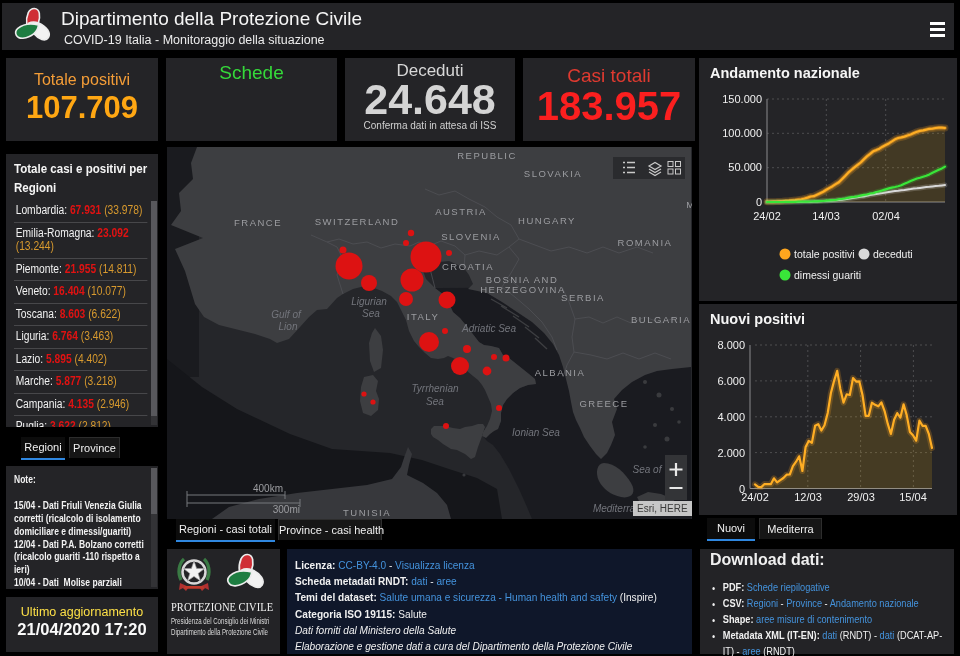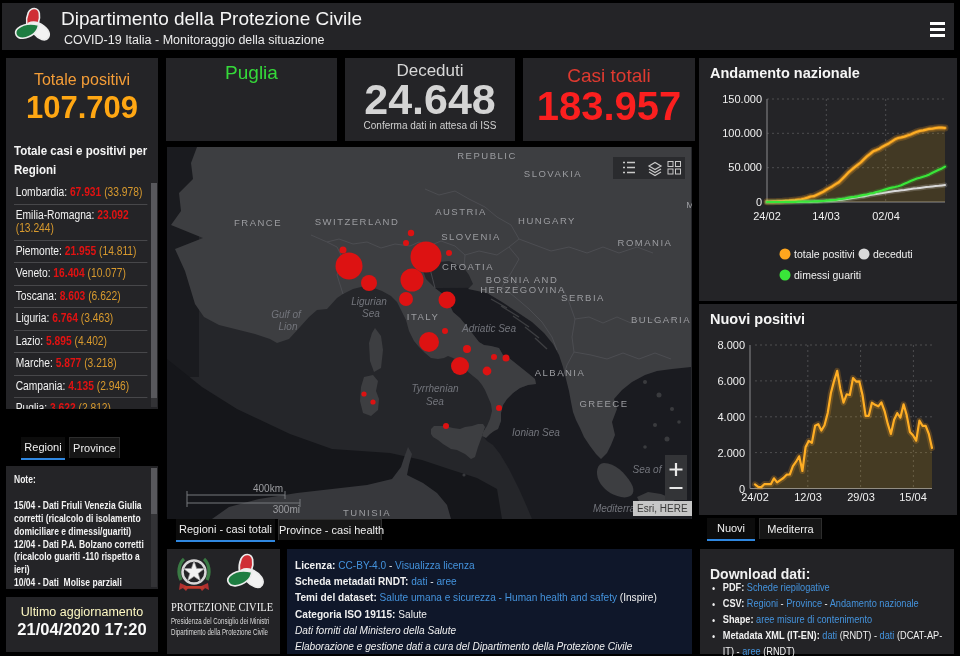--- a/index.html
+++ b/index.html
@@ -24,32 +24,32 @@
 <div style="height:3px;background:#fff;margin-bottom:3px"></div>
 <div style="height:3px;background:#fff"></div>
     </div>
 </div>
 
 <div class="p" style="left:6px;top:58px;width:152px;height:83px;text-align:center">
 <div style="margin-top:13px;font-size:16px;color:#f49d37">Totale positivi</div>
 <div style="font-size:31px;font-weight:bold;color:#ffa713;margin-top:1px">107.709</div>
   </div>
 <div class="p" style="left:166px;top:58px;width:171px;height:83px;text-align:center">
-<div style="margin-top:4px;font-size:19px;color:#35d93a">Puglia</div>
+<div style="margin-top:4px;font-size:19px;color:#35d93a">Schede</div>
   </div>
 <div class="p" style="left:345px;top:58px;width:170px;height:83px;text-align:center">
 <div style="margin-top:3px;font-size:17px;color:#d8d8d8">Deceduti</div>
 <div style="font-size:43px;font-weight:bold;color:#d4d4d4;margin-top:-6px">24.648</div>
 <div style="font-size:10px;color:#d0d0d0;margin-top:-4px">Conferma dati in attesa di ISS</div>
   </div>
 <div class="p" style="left:523px;top:58px;width:172px;height:83px;text-align:center">
 <div style="margin-top:7px;font-size:19px;color:#e03a30">Casi totali</div>
 <div style="font-size:40px;font-weight:bold;color:#fb1f1f;margin-top:-3px">183.957</div>
   </div>
-<div class="p" style="left:6px;top:136px;width:152px;height:273px;overflow:hidden">
+<div class="p" style="left:6px;top:154px;width:152px;height:273px;overflow:hidden">
 <div class="sx" style="left:8px;top:0;width:158px;transform:scaleX(0.855)">
 <div style="padding:6px 0 3px 0;font-size:13.5px;font-weight:bold;color:#f5f5f5;line-height:18.5px">Totale casi e positivi per Regioni</div>
 <div style="font-size:12px;width:156px">
         <div style="padding:4px 2px;border-bottom:1px solid #47474a;line-height:13.5px"><span style="color:#f2f2f2">Lombardia: </span><span style="color:#e01212;font-weight:bold">67.931</span> <span style="color:#d89a2e">(33.978)</span></div>
         <div style="padding:4px 2px;border-bottom:1px solid #47474a;line-height:13.5px"><span style="color:#f2f2f2">Emilia-Romagna: </span><span style="color:#e01212;font-weight:bold">23.092</span> <span style="color:#d89a2e">(13.244)</span></div>
         <div style="padding:4px 2px;border-bottom:1px solid #47474a;line-height:13.5px"><span style="color:#f2f2f2">Piemonte: </span><span style="color:#e01212;font-weight:bold">21.955</span> <span style="color:#d89a2e">(14.811)</span></div>
         <div style="padding:4px 2px;border-bottom:1px solid #47474a;line-height:13.5px"><span style="color:#f2f2f2">Veneto: </span><span style="color:#e01212;font-weight:bold">16.404</span> <span style="color:#d89a2e">(10.077)</span></div>
         <div style="padding:4px 2px;border-bottom:1px solid #47474a;line-height:13.5px"><span style="color:#f2f2f2">Toscana: </span><span style="color:#e01212;font-weight:bold">8.603</span> <span style="color:#d89a2e">(6.622)</span></div>
         <div style="padding:4px 2px;border-bottom:1px solid #47474a;line-height:13.5px"><span style="color:#f2f2f2">Liguria: </span><span style="color:#e01212;font-weight:bold">6.764</span> <span style="color:#d89a2e">(3.463)</span></div>
         <div style="padding:4px 2px;border-bottom:1px solid #47474a;line-height:13.5px"><span style="color:#f2f2f2">Lazio: </span><span style="color:#e01212;font-weight:bold">5.895</span> <span style="color:#d89a2e">(4.402)</span></div>
@@ -64,21 +64,21 @@
 <div class="tab on" style="left:21px;top:437px;width:44px">Regioni</div>
 <div class="tab off" style="left:69px;top:437px;width:51px">Province</div>
 <div class="p" style="left:6px;top:466px;width:152px;height:123px;overflow:hidden">
 <div class="sx" style="left:8px;top:0;width:176px;transform:scaleX(0.773)">
 <div style="padding:7px 0 0 0;font-size:11px;font-weight:bold;color:#f2f2f2;line-height:12.9px">Note:<br><br>15/04 - Dati Friuli Venezia Giulia corretti (ricalcolo di isolamento domiciliare e dimessi/guariti)<br>12/04 - Dati P.A. Bolzano corretti (ricalcolo guariti -110 rispetto a ieri)<br>10/04 - Dati&nbsp; Molise parziali</div>
     </div>
 <div style="position:absolute;right:1px;top:2px;bottom:2px;width:6px;background:#333336"></div>
 <div style="position:absolute;right:1px;top:2px;height:46px;width:6px;background:#58585c"></div>
 </div>
 <div class="p" style="left:6px;top:597px;width:152px;height:55px;text-align:center">
-<div style="margin-top:8px;font-size:12.5px;color:#fef9c3">Ultimo aggiornamento</div>
+<div style="margin-top:8px;font-size:12.5px;color:#fde047">Ultimo aggiornamento</div>
 <div style="font-size:16.5px;font-weight:bold;color:#fafafa;margin-top:1px">21/04/2020 17:20</div>
   </div>
 <svg style="position:absolute;left:167px;top:147px" width="525" height="372" viewBox="0 0 525 372">
 <rect width="525" height="372" fill="#25262a"></rect>
 <rect x="0" y="0" width="32" height="230" fill="#1a1b1f"></rect>
 <path d="M0,212 L35,240 L70,262 L123,287 L165,302 L223,306 L255,313 L285,323 L310,331 L330,342 L335,372 L0,372 Z" fill="#15161a"></path>
 <path d="M268,141 L277,148 L281,154 L286,165 L293,171 L302,182 L312,195 L317,198 L324,199 L332,201 L336,208 L342,211 L352,219 L362,227 L368,232 L369,237 L361,238 L353,241 L346,246 L340,252 L336,258 L334,266 L334,274 L331,282 L327,284 L322,287 L317,281 L313,286 L320,294 L326,298 L333,307 L342,322 L352,342 L360,360 L365,372 L524,372 L524,140 Z" fill="#1a1b20"></path>
 
 <path d="M0,0 L30,0 L24,16 L26,32 L12,46 L14,64 L4,78 L36,91 L8,102 L18,124 L28,157 L37,170 L52,178 L68,182 L88,187 L103,192 L110,196 L122,192 L133,180 L142,170 L150,163 L160,162 L170,151 L176,147 L186,142 L198,139 L207,141 L215,144 L224,149 L230,155 L234,163 L239,173 L242,184 L247,194 L252,200 L258,206 L264,211 L271,212 L277,211 L281,209 L286,211 L291,214 L295,219 L300,224 L306,229 L311,233 L315,238 L318,243 L321,250 L324,257 L325,264 L323,272 L320,279 L316,285 L315,289 L319,291 L323,287 L327,284 L331,282 L334,274 L334,266 L336,258 L340,252 L346,246 L353,241 L361,238 L369,237 L368,232 L362,227 L352,219 L342,211 L336,208 L332,201 L324,199 L317,198 L312,195 L302,182 L293,171 L286,165 L281,154 L277,148 L268,141 L259,132 L256,124 L262,118 L272,115 L282,114 L291,118 L297,121 L302,128 L306,137 L301,142 L320,146 L335,155 L350,165 L365,175 L377,186 L386,197 L392,208 L396,220 L399,232 L402,244 L404,255 L406,265 L409,273 L413,281 L417,290 L423,299 L429,307 L434,312 L440,306 L444,298 L448,288 L445,275 L450,262 L447,252 L455,243 L465,235 L478,228 L490,224 L505,222 L524,220 L524,0 Z" fill="#3d3e41"></path>
 <path d="M437,316 C448,316 458,326 464,336 C470,346 464,352 454,350 C444,348 436,342 432,334 C428,326 430,316 437,316 Z" fill="#3d3e41"></path>
@@ -268,21 +268,21 @@
 <div class="sx" style="left:8px;top:8px;width:424px;transform:scaleX(0.918);line-height:16.2px">
 <b>Licenza:</b> <a class="lk">CC-BY-4.0</a> - <a class="lk">Visualizza licenza</a><br>
 <b>Scheda metadati RNDT:</b> <a class="lk">dati</a> - <a class="lk">aree</a><br>
 <b>Temi del dataset:</b> <a class="lk">Salute umana e sicurezza - Human health and safety</a> (Inspire)<br>
 <b>Categoria ISO 19115:</b> Salute<br>
 <i>Dati forniti dal Ministero della Salute</i><br>
 <i>Elaborazione e gestione dati a cura del Dipartimento della Protezione Civile</i>
 </div>
   </div>
 <div class="p" style="left:700px;top:549px;width:254px;height:105px;background:#232326;color:#f0f0f0">
-<div style="padding:17px 10px 0 10px;font-size:14px;font-weight:bold">Download dati:</div>
+<div style="padding:2px 10px 0 10px;font-size:16px;font-weight:bold">Download dati:</div>
 <div class="sx" style="left:10px;top:26px;width:292px;transform:scaleX(0.8)">
 <ul style="margin:4px 0 0 16px;font-size:11.5px;line-height:16px">
 <li><b>PDF:</b> <a class="lk">Schede riepilogative</a></li>
 <li><b>CSV:</b> <a class="lk">Regioni</a> - <a class="lk">Province</a> - <a class="lk">Andamento nazionale</a></li>
 <li><b>Shape:</b> <a class="lk">aree misure di contenimento</a></li>
 <li><b>Metadata XML (IT-EN):</b> <a class="lk">dati</a> (RNDT) - <a class="lk">dati</a> (DCAT-AP-IT) - <a class="lk">aree</a> (RNDT)</li>
 </ul>
     </div>
   </div>
 </body></html>

